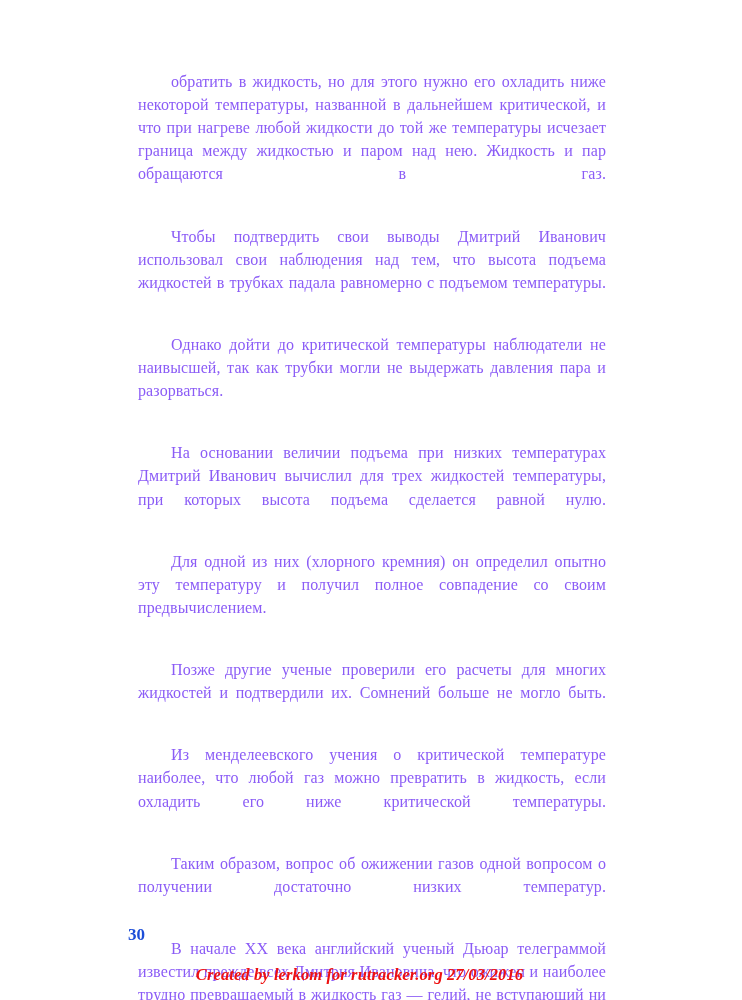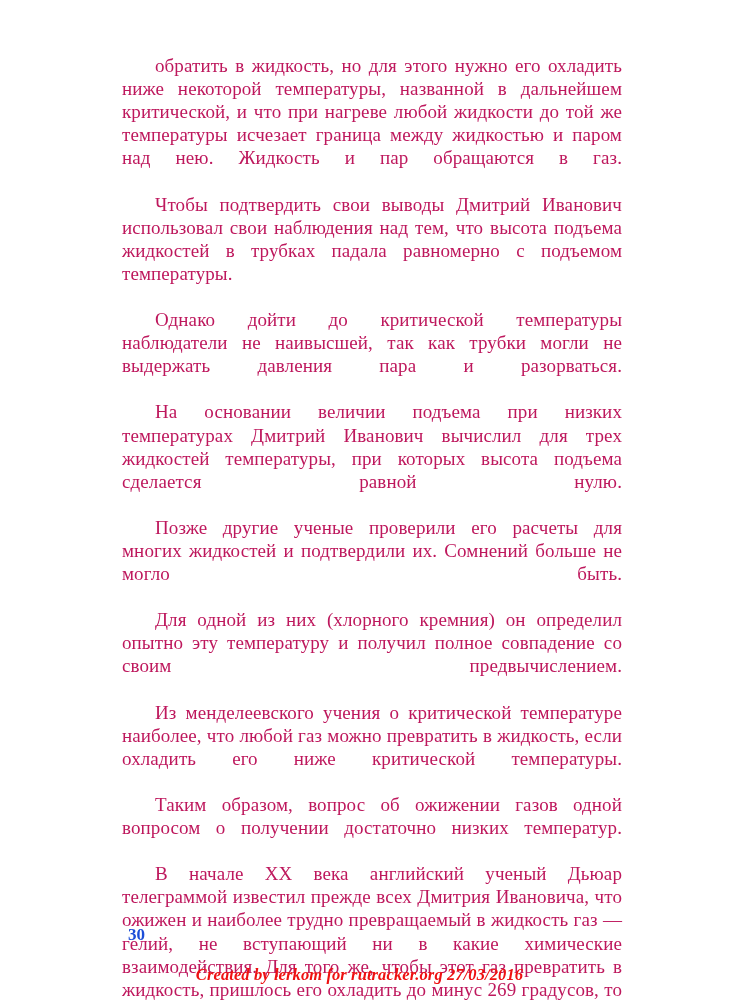--- a/index.html
+++ b/index.html
@@ -22,26 +22,26 @@
   }
 
   .text-column {
     position: absolute;
     left: 122px;
     top: 54px;
     width: 500px;
   }
 
   .para {
-    margin: 0;
+    margin: 16px;
     text-align: justify;
     text-indent: 33px;
-    font-size: 19px;
+    font-size: 16px;
     line-height: 23.1px;
-    color: #be185d;
+    color: #8b5cf6;
     letter-spacing: 0.1px;
     word-spacing: 0.3px;
     -webkit-font-smoothing: none;
   }
 
   
   .para::after {
     content: "";
     display: inline-block;
     width: 100%;
@@ -73,22 +73,22 @@
 </head>
 <body>
 
 <div class="page" style="background: rgb(255, 255, 255);">
 
   <div class="text-column">
     <p class="para">обратить в жидкость, но для этого нужно его охладить ниже некоторой температуры, названной в дальнейшем критической, и что при нагреве любой жидкости до той же температуры исчезает граница между жидкостью и паром над нею. Жидкость и пар обращаются в газ.</p>
     <p class="para">Чтобы подтвердить свои выводы Дмитрий Иванович использовал свои наблюдения над тем, что высота подъема жидкостей в трубках падала равномерно с подъемом температуры.</p>
     <p class="para">Однако дойти до критической температуры наблюдатели не наивысшей, так как трубки могли не выдержать давления пара и разорваться.</p>
     <p class="para">На основании величии подъема при низких температурах Дмитрий Иванович вычислил для трех жидкостей температуры, при которых высота подъема сделается равной нулю.</p>
+    <p class="para">Для одной из них (хлорного кремния) он определил опытно эту температуру и получил полное совпадение со своим предвычислением.</p>
     <p class="para">Позже другие ученые проверили его расчеты для многих жидкостей и подтвердили их. Сомнений больше не могло быть.</p>
-    <p class="para">Для одной из них (хлорного кремния) он определил опытно эту температуру и получил полное совпадение со своим предвычислением.</p>
     <p class="para">Из менделеевского учения о критической температуре наиболее, что любой газ можно превратить в жидкость, если охладить его ниже критической температуры.</p>
     <p class="para">Таким образом, вопрос об ожижении газов одной вопросом о получении достаточно низких температур.</p>
     <p class="para">В начале XX века английский ученый Дьюар телеграммой известил прежде всех Дмитрия Ивановича, что ожижен и наиболее трудно превращаемый в жидкость газ — гелий, не вступающий ни в какие химические взаимодействия. Для того же, чтобы этот газ превратить в жидкость, пришлось его охладить до минус 269 градусов, то есть всего на 3 градуса не дойти до наивысшей возможной степени охлаждения.</p>
 
   </div>
 
   <div class="page-number">30</div>
 
   <div class="watermark" style="color: rgb(238, 17, 17);">
     <span>Created by lerkom for rutracker.org 27/03/2016</span>

